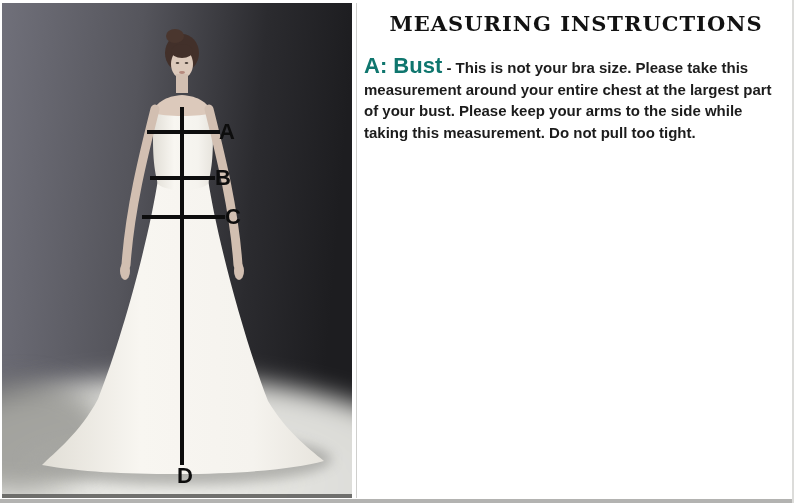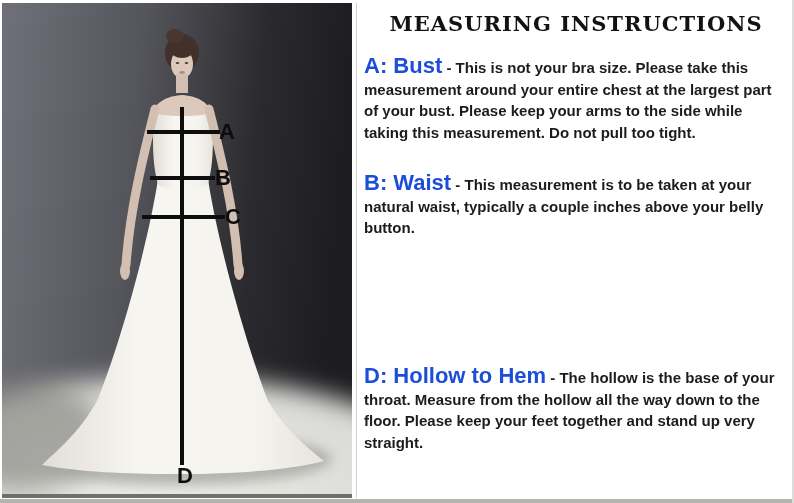--- a/index.html
+++ b/index.html
@@ -35,21 +35,21 @@
     margin:0;position:absolute;left:0;top:11px;width:100%;
     text-align:center;font-family:"DejaVu Serif","Liberation Serif",serif;
     font-weight:bold;font-size:21px;letter-spacing:1px;color:#121212;white-space:nowrap;
   }
   .sec{position:absolute;left:0;width:100%;}
   .sec-0{top:54px;}
   .sec-1{top:171px;}
   .sec-2{top:268px;}
   .sec-3{top:364px;}
   .sec p{margin:0;font-weight:bold;font-size:15px;line-height:21.5px;color:var(--text-color,#1c1c1c);}
-  .sec .h{font-size:22px;line-height:24px;color:#1d4ed8;}
+  .sec .h{font-size:22px;line-height:24px;color:#0f766e;}
 </style>
 </head>
 <body>
 
 <div class="page">
 
   <div class="photo">
     <svg width="350" height="495" viewBox="0 0 350 495">
       <defs>
         <linearGradient id="bg" x1="0" y1="0" x2="1" y2="0.12">
@@ -124,31 +124,19 @@
   <div class="content">
     <h1 class="page-title">MEASURING INSTRUCTIONS</h1>
 
     <section class="sec sec-0">
       <p>
         <span class="h">A: Bust</span>
         <span class="b">- This is not your bra size. Please take this measurement around your entire chest at the largest part of your bust. Please keep your arms to the side while taking this measurement. Do not pull too tight.</span>
       </p>
     </section>
 
-    <section class="sec sec-1">
-      <p>
-        <span class="h">B: Waist</span>
-        <span class="b">- This measurement is to be taken at your natural waist, typically a couple inches above your belly button.</span>
-      </p>
-    </section>
 
 
-    <section class="sec sec-3">
-      <p>
-        <span class="h">D: Hollow to Hem</span>
-        <span class="b">- The hollow is the base of your throat. Measure from the hollow all the way down to the floor. Please keep your feet together and stand up very straight.</span>
-      </p>
-    </section>
   </div>
 
   <div class="bottom-strip"></div>
   <div class="right-strip"></div>
 </div>
 
 </body></html>

